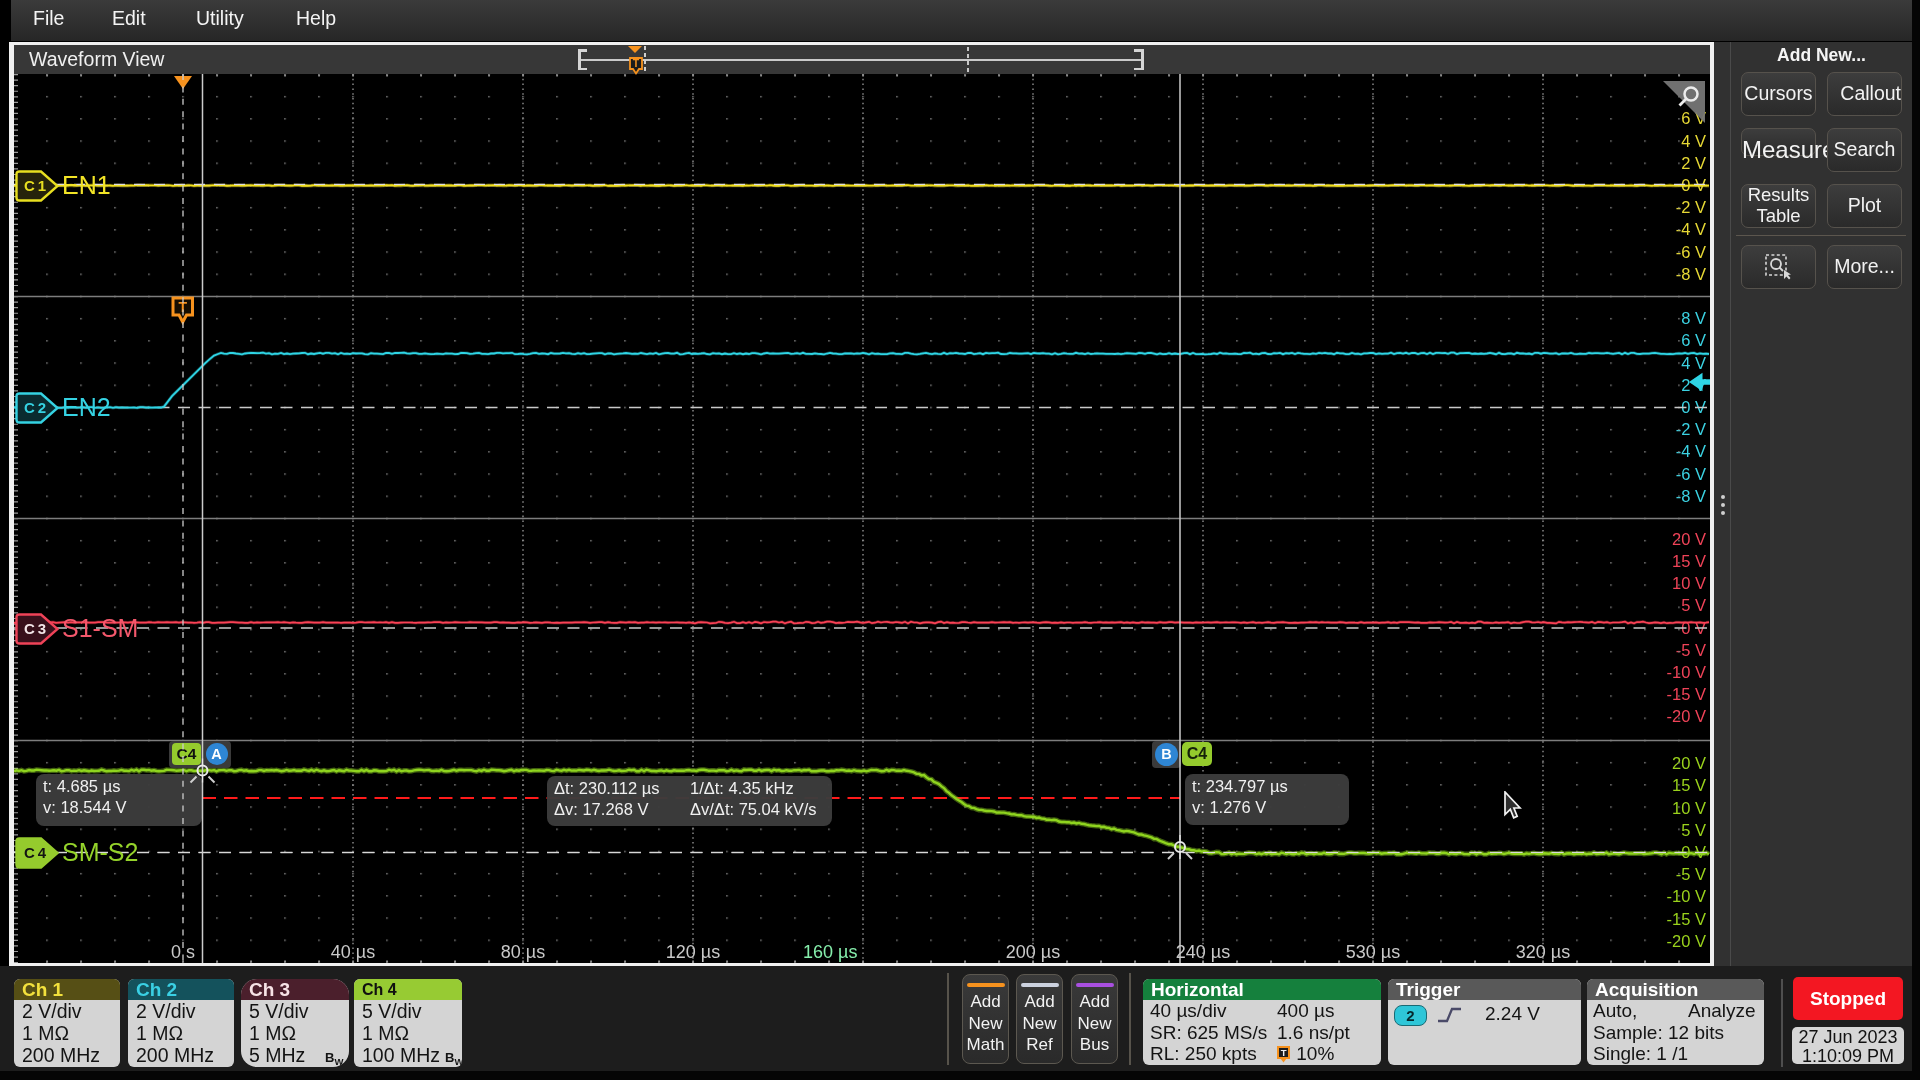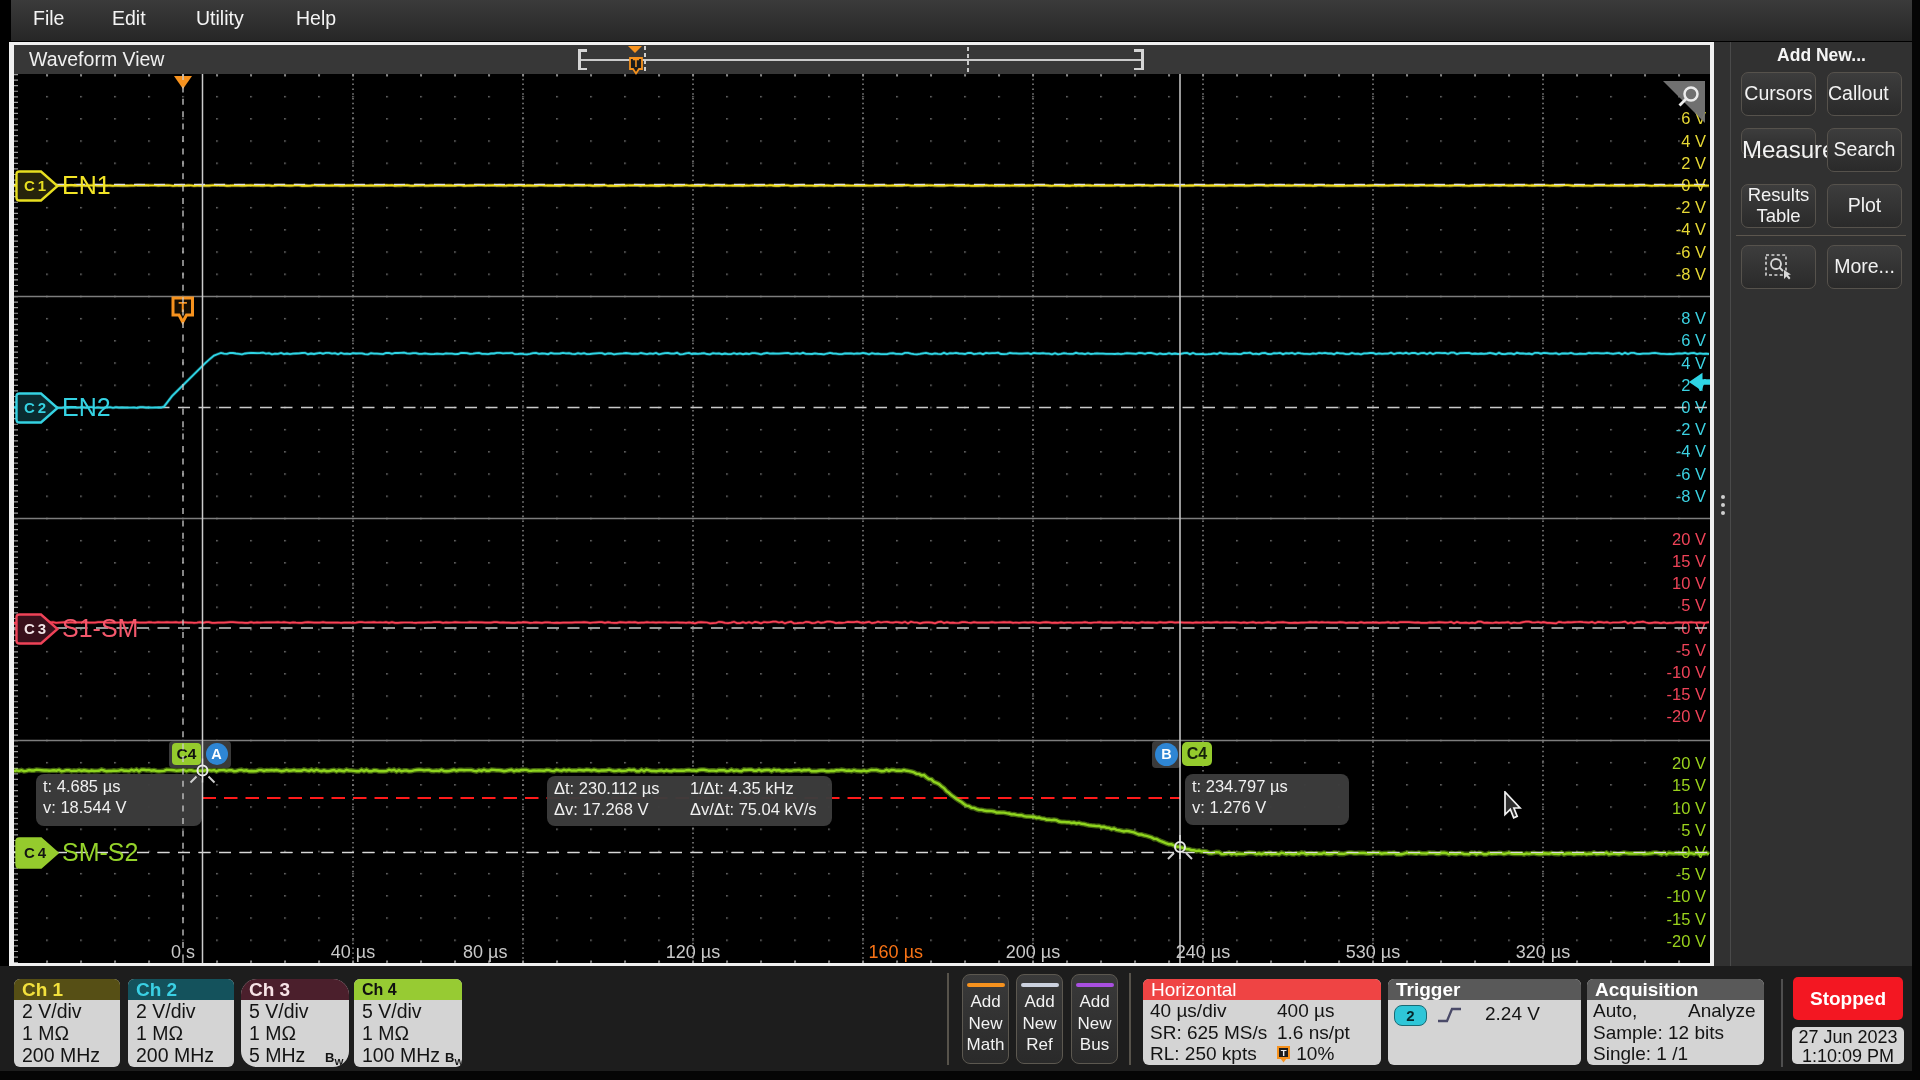--- a/index.html
+++ b/index.html
@@ -131,23 +131,23 @@
 <svg style="position:absolute;left:15px;top:837px" width="44" height="32" viewBox="0 0 44 32">
     <path d="M4.5,1.5 H26 L42.5,16 L26,30.5 H4.5 Q1.5,30.5 1.5,27.5 V4.5 Q1.5,1.5 4.5,1.5 Z" fill="#95cb2d" stroke="#95cb2d" stroke-width="2.4"></path>
     <text x="20" y="21" text-anchor="middle" font-family="Liberation Sans, sans-serif" font-size="15" font-weight="bold" fill="#131313">C 4</text>
   </svg>
 <div style="position:absolute;left:62px;top:171px;font-size:25px;color:#f2e426">EN1</div>
 <div style="position:absolute;left:62px;top:393px;font-size:25px;color:#35d2e2">EN2</div>
 <div style="position:absolute;left:62px;top:613.5px;font-size:25px;color:#f4586c">S1-SM</div>
 <div style="position:absolute;left:62px;top:838px;font-size:25px;color:#95d32b">SM-S2</div>
 <div style="position:absolute;left:123px;top:942px;width:120px;text-align:center;font-size:18px;color:#c9c9c9">0 s</div>
 <div style="position:absolute;left:293px;top:942px;width:120px;text-align:center;font-size:18px;color:#c9c9c9">40 µs</div>
-<div style="position:absolute;left:463px;top:942px;width:120px;text-align:left;font-size:18px;color:#c9c9c9">80 µs</div>
+<div style="position:absolute;left:463px;top:942px;width:120px;text-align:center;font-size:18px;color:#c9c9c9">80 µs</div>
 <div style="position:absolute;left:633px;top:942px;width:120px;text-align:center;font-size:18px;color:#c9c9c9">120 µs</div>
-<div style="position:absolute;left:803px;top:942px;width:120px;text-align:right;font-size:18px;color:#f97316">160 µs</div>
+<div style="position:absolute;left:803px;top:942px;width:120px;text-align:left;font-size:18px;color:#86efac">160 µs</div>
 <div style="position:absolute;left:973px;top:942px;width:120px;text-align:center;font-size:18px;color:#c9c9c9">200 µs</div>
 <div style="position:absolute;left:1143px;top:942px;width:120px;text-align:center;font-size:18px;color:#c9c9c9">240 µs</div>
 <div style="position:absolute;left:1313px;top:942px;width:120px;text-align:center;font-size:18px;color:#c9c9c9">530 µs</div>
 <div style="position:absolute;left:1483px;top:942px;width:120px;text-align:center;font-size:18px;color:#c9c9c9">320 µs</div>
 <div style="position:absolute;left:168.5px;top:741px;width:62px;height:27px;background:#3a3a3a;border-radius:4px"></div>
 <div style="position:absolute;left:172px;top:743px;width:29px;height:22px;background:#95cb2d;border-radius:4px;color:#101010;font-size:15.5px;font-weight:bold;text-align:center;line-height:22px">C4</div>
 <div style="position:absolute;left:205.5px;top:743px;width:22px;height:22px;background:#2e86d4;border-radius:11px;color:#fff;font-size:14.5px;font-weight:bold;text-align:center;line-height:22px">A</div>
 <div style="position:absolute;left:1152px;top:741px;width:29px;height:27px;background:#3a3a3a;border-radius:4px"></div>
 <div style="position:absolute;left:1155px;top:743px;width:23px;height:23px;background:#2e86d4;border-radius:12px;color:#fff;font-size:14.5px;font-weight:bold;text-align:center;line-height:23px">B</div>
 <div style="position:absolute;left:1182px;top:742px;width:30px;height:24px;background:#95cb2d;border-radius:5px;color:#15210a;font-size:16px;font-weight:bold;text-align:center;line-height:24px">C4</div>
@@ -164,21 +164,21 @@
     <line x1="176.5" y1="708.5" x2="182.5" y2="702.5" stroke="#cfcfcf" stroke-width="2"></line>
     <line x1="194.5" y1="702.5" x2="200.5" y2="708.5" stroke="#cfcfcf" stroke-width="2"></line>
     <circle cx="1166" cy="773" r="5" fill="none" stroke="#e9e9e9" stroke-width="2"></circle>
     <line x1="1166" y1="761" x2="1166" y2="768" stroke="#e9e9e9" stroke-width="1.3"></line>
     <line x1="1166" y1="778" x2="1166" y2="785" stroke="#e9e9e9" stroke-width="1.3"></line>
     <line x1="1154" y1="785" x2="1160" y2="779" stroke="#cfcfcf" stroke-width="2"></line>
     <line x1="1172" y1="779" x2="1178" y2="785" stroke="#cfcfcf" stroke-width="2"></line>
   </svg>
 <div style="position:absolute;left:1731px;top:45px;width:181px;text-align:center;font-size:17.5px;font-weight:bold;color:#f5f5f5">Add New...</div>
 <div style="position:absolute;background:linear-gradient(#3d3d3d,#2a2a2a);border:1px solid #56524c;border-radius:7px;color:#f2f2f2;text-align:center;box-sizing:border-box;left:1741px;top:72px;width:75px;height:44px;font-size:19.5px;line-height:41px">Cursors</div>
-<div style="position:absolute;background:linear-gradient(#3d3d3d,#2a2a2a);border:1px solid #56524c;border-radius:7px;color:#f2f2f2;text-align:left;box-sizing:border-box;left:1827px;top:72px;width:75px;height:44px;font-size:19.5px;line-height:41px">Callout</div>
+<div style="position:absolute;background:linear-gradient(#3d3d3d,#2a2a2a);border:1px solid #56524c;border-radius:7px;color:#f2f2f2;text-align:right;box-sizing:border-box;left:1827px;top:72px;width:75px;height:44px;font-size:19.5px;line-height:41px">Callout</div>
 <div style="position:absolute;background:linear-gradient(#3d3d3d,#2a2a2a);border:1px solid #56524c;border-radius:7px;color:#f2f2f2;text-align:center;box-sizing:border-box;left:1741px;top:128px;width:75px;height:28px;font-size:24px;line-height:41px">Measure</div>
 <div style="position:absolute;background:linear-gradient(#3d3d3d,#2a2a2a);border:1px solid #56524c;border-radius:7px;color:#f2f2f2;text-align:center;box-sizing:border-box;left:1827px;top:128px;width:75px;height:44px;font-size:19.5px;line-height:41px">Search</div>
 <div style="position:absolute;background:linear-gradient(#3d3d3d,#2a2a2a);border:1px solid #56524c;border-radius:7px;color:#f2f2f2;text-align:center;box-sizing:border-box;left:1741px;top:184px;width:75px;height:44px;font-size:18.5px;line-height:20.5px">Results<br>Table</div>
 <div style="position:absolute;background:linear-gradient(#3d3d3d,#2a2a2a);border:1px solid #56524c;border-radius:7px;color:#f2f2f2;text-align:center;box-sizing:border-box;left:1827px;top:184px;width:75px;height:44px;font-size:19.5px;line-height:41px">Plot</div>
 <div style="position:absolute;left:1736px;top:235px;width:170px;height:1px;background:#5c564e"></div>
 <div style="position:absolute;background:linear-gradient(#3d3d3d,#2a2a2a);border:1px solid #56524c;border-radius:7px;color:#f2f2f2;text-align:center;box-sizing:border-box;left:1741px;top:245px;width:75px;height:44px"><svg width="34" height="30" viewBox="0 0 34 30" style="margin-top:6px">
       <rect x="4" y="3" width="20" height="20" fill="none" stroke="#d8d8d8" stroke-width="1.6" stroke-dasharray="3 2.4"></rect>
       <circle cx="14" cy="12" r="5" fill="none" stroke="#d8d8d8" stroke-width="1.8"></circle>
       <line x1="17.5" y1="15.5" x2="21" y2="19" stroke="#d8d8d8" stroke-width="1.8"></line>
       <path d="M22,18 L22,27 L24.5,24.5 L27,27.5 L28.5,26 L26,23 L29,22.5 Z" fill="#d8d8d8"></path>
@@ -216,21 +216,21 @@
 <div style="position:absolute;left:1016px;top:974px;width:47px;height:90px;background:linear-gradient(#3a3a3a,#2a2a2a);border:1px solid #5c5850;border-radius:8px;box-sizing:border-box">
     <div style="width:38px;height:4px;border-radius:2px;background:#ccd2df;margin:8px auto 4px"></div>
     <div style="font-size:17px;line-height:21.5px;color:#f2f2f2;text-align:center;margin-top:4px">Add<br>New<br>Ref</div>
   </div>
 <div style="position:absolute;left:1071px;top:974px;width:47px;height:90px;background:linear-gradient(#3a3a3a,#2a2a2a);border:1px solid #5c5850;border-radius:8px;box-sizing:border-box">
     <div style="width:38px;height:4px;border-radius:2px;background:#a94fe0;margin:8px auto 4px"></div>
     <div style="font-size:17px;line-height:21.5px;color:#f2f2f2;text-align:center;margin-top:4px">Add<br>New<br>Bus</div>
   </div>
 <div style="position:absolute;left:1129px;top:973px;width:2px;height:92px;background:#57534b"></div>
 <div style="position:absolute;left:1143px;top:979px;width:238px;height:86px;background:#d4d4d4;border-radius:6px;overflow:hidden;box-sizing:border-box">
-    <div style="height:21px;background:#ef4444;color:#ffffff;font-size:19px;font-weight:normal;padding:0px 0 0 8px;line-height:21px">Horizontal</div>
+    <div style="height:21px;background:#15803d;color:#ffffff;font-size:19px;font-weight:bold;padding:0px 0 0 8px;line-height:21px">Horizontal</div>
     <div style="font-size:19px;color:#141414;line-height:21.6px;white-space:nowrap"><span style="display:inline-block;padding-left:7px;width:127px">40 µs/div</span><span>400 µs</span></div>
     <div style="font-size:19px;color:#141414;line-height:21.6px;white-space:nowrap"><span style="display:inline-block;padding-left:7px;width:127px">SR: 625 MS/s</span><span>1.6 ns/pt</span></div>
     <div style="font-size:19px;color:#141414;line-height:21.6px;white-space:nowrap"><span style="display:inline-block;padding-left:7px;width:127px">RL: 250 kpts</span><span><svg width="14" height="17" viewBox="0 0 14 17" style="vertical-align:-3px">
           <rect x="1" y="1" width="11" height="11" fill="#1d1d1d" stroke="#f6921e" stroke-width="2"></rect>
           <path d="M3.5,12.5 L9.5,12.5 L6.5,16.5 Z" fill="#f6921e"></path>
           <text x="6.6" y="10" text-anchor="middle" font-size="9.5" font-weight="bold" fill="#f0f0f0">T</text>
         </svg> 10%</span></div>
   </div>
 <div style="position:absolute;left:1388px;top:979px;width:193px;height:86px;background:#d4d4d4;border-radius:6px;overflow:hidden;box-sizing:border-box">
     <div style="height:21px;background:#595959;color:#ffffff;font-size:19px;font-weight:bold;padding:0px 0 0 8px;line-height:21px">Trigger</div>

